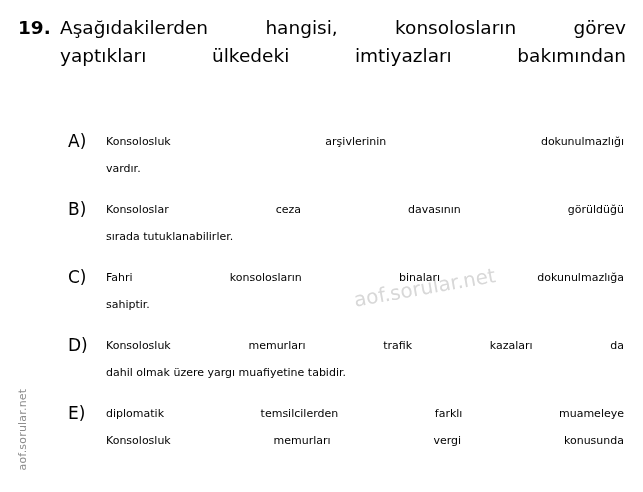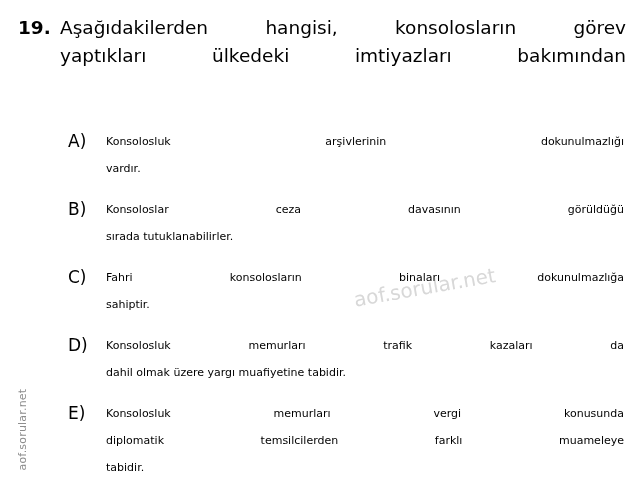--- a/index.html
+++ b/index.html
@@ -183,21 +183,20 @@
         <div class="opt-letter">D)</div>
         <div class="opt-text">
           <span class="jl">Konsolosluk memurları trafik kazaları da</span>
           <span class="ll">dahil olmak üzere yargı muafiyetine tabidir.</span>
         </div>
       </div>
 
       <div class="option">
         <div class="opt-letter">E)</div>
         <div class="opt-text">
+          <span class="jl">diplomatik temsilcilerden farklı muameleye</span>
           <span class="jl">Konsolosluk memurları vergi konusunda</span>
-          <span class="jl">diplomatik temsilcilerden farklı muameleye</span>
-          <span class="ll">tabidir.</span>
         </div>
       </div>
 
     </div>
   </div>
 </div>
 
 </body></html>

